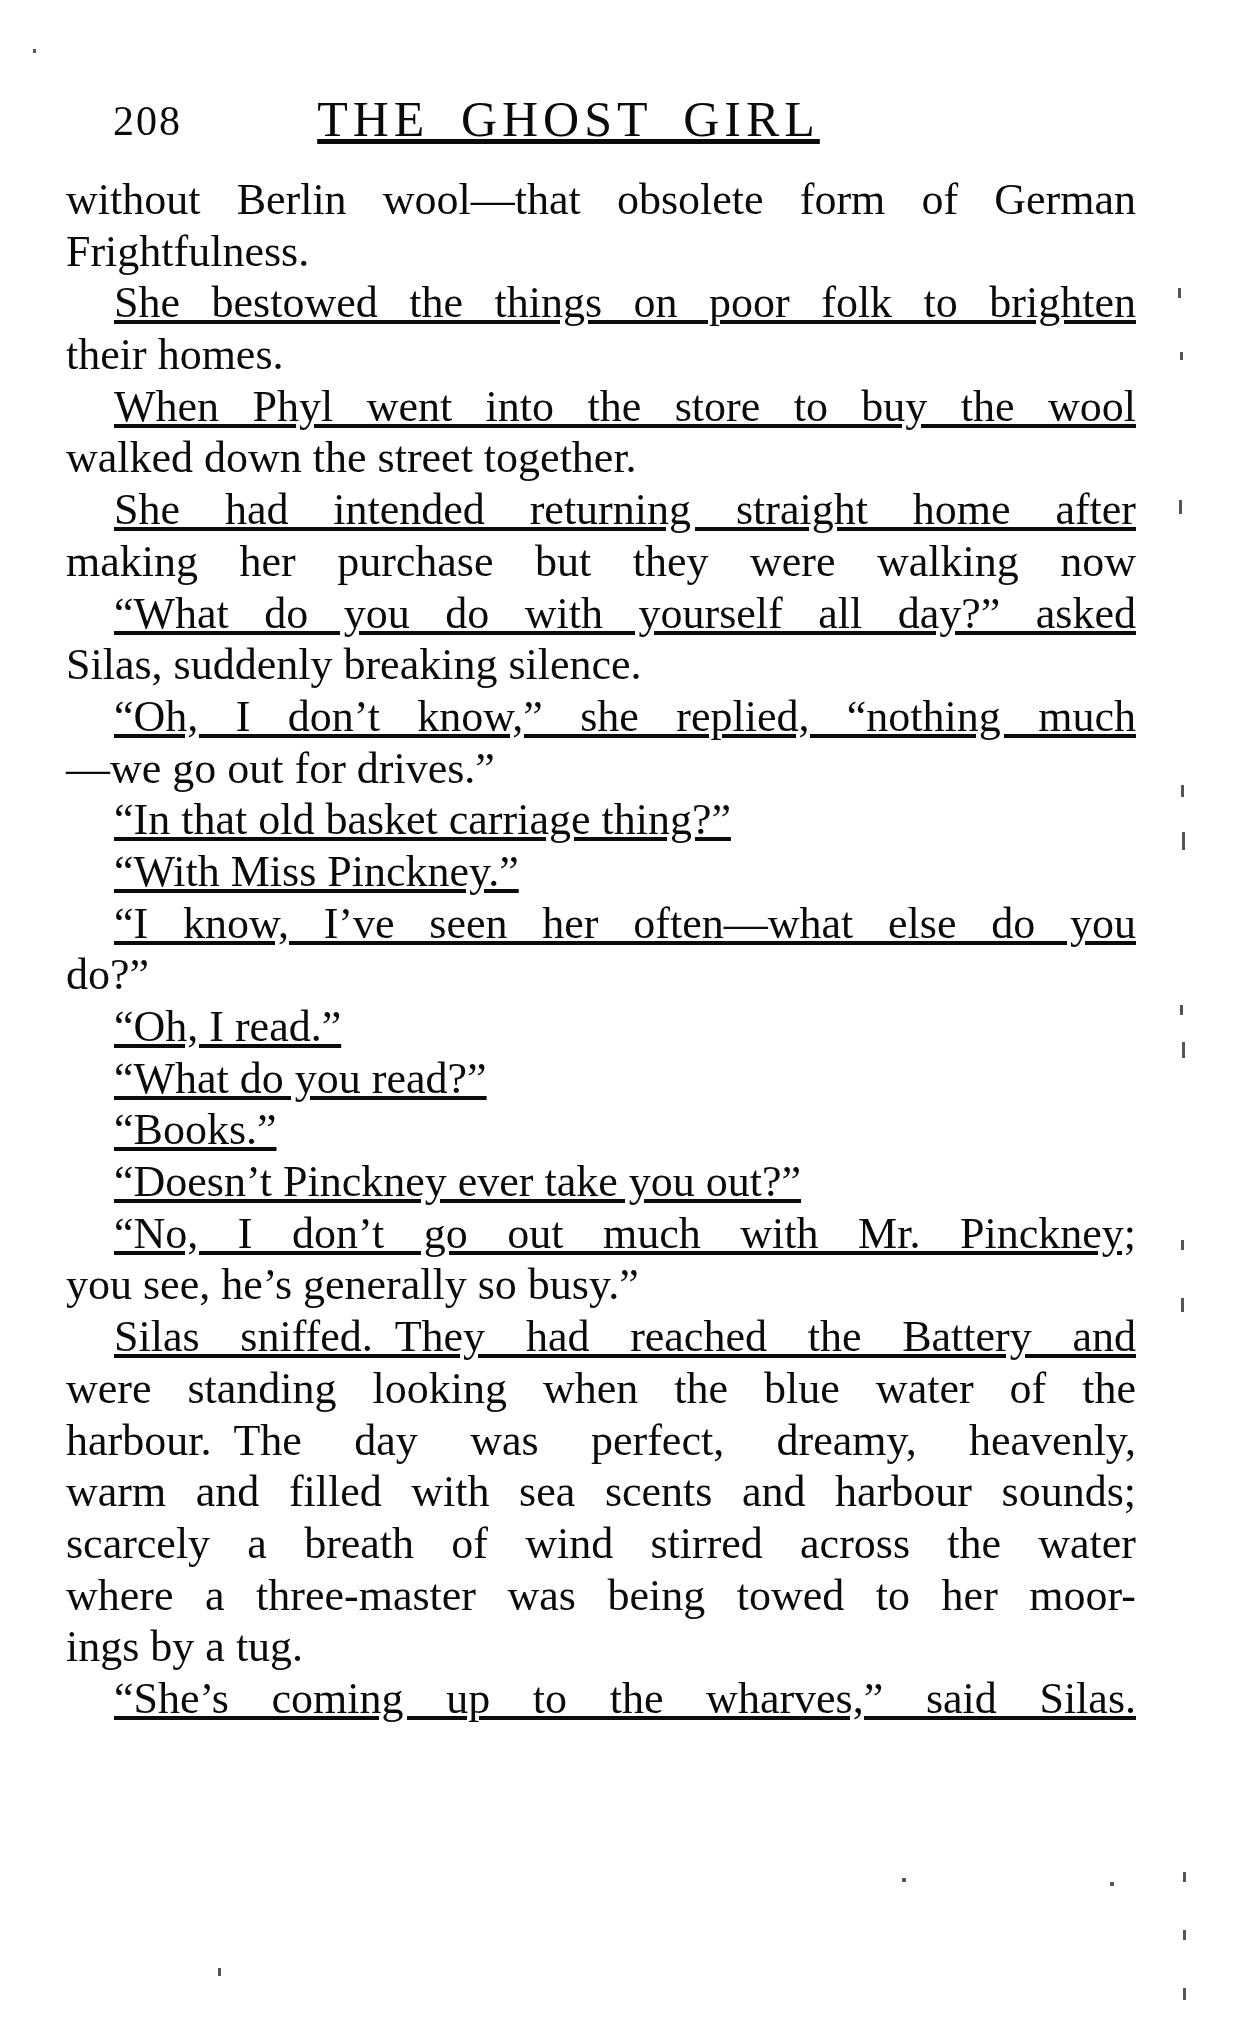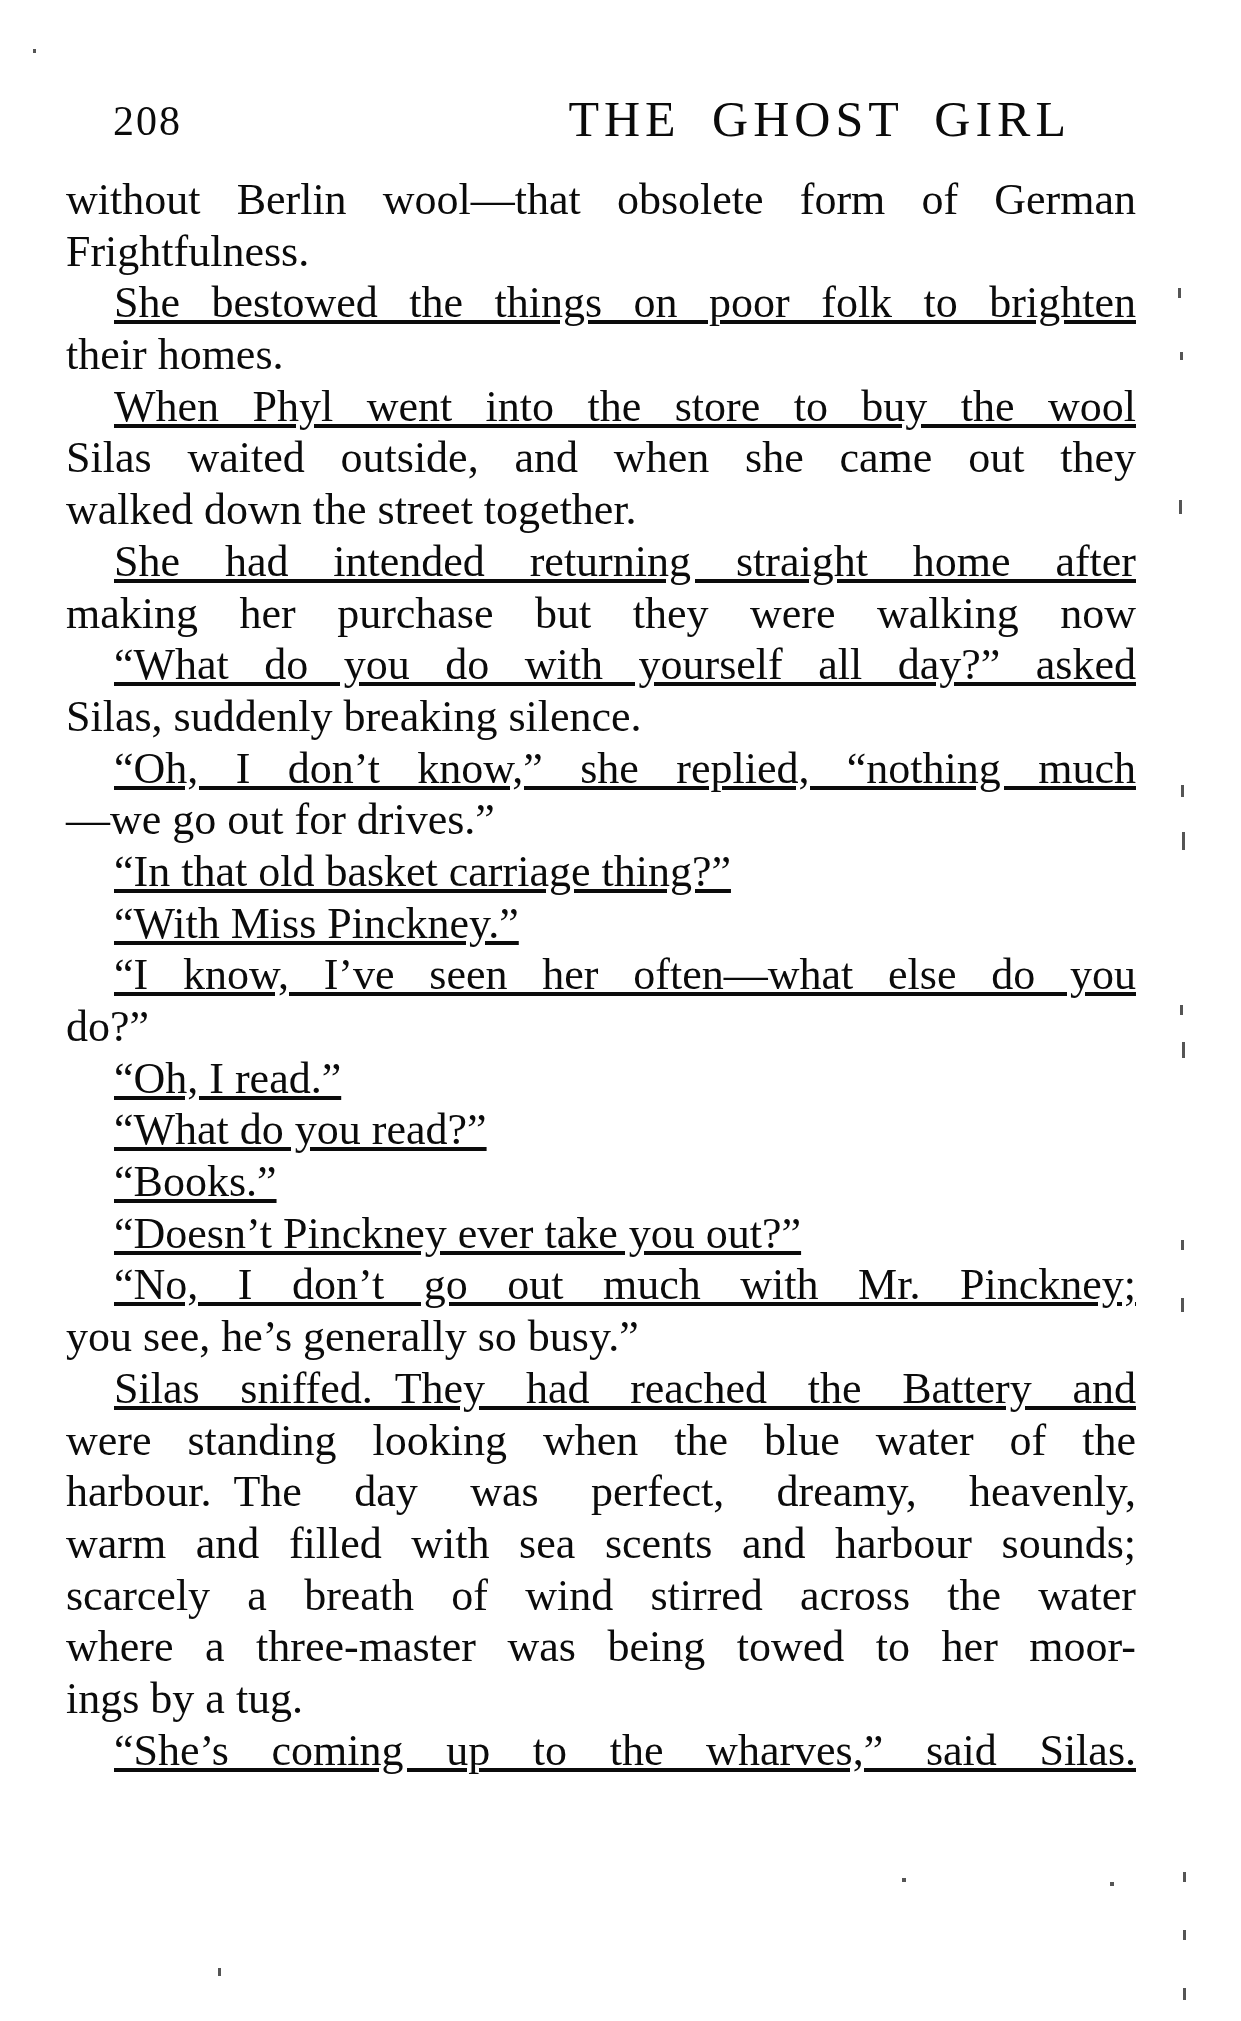--- a/index.html
+++ b/index.html
@@ -27,26 +27,27 @@
     font-size: 42px;
     line-height: 42px;
     letter-spacing: 2px;
     margin-left: 39px;
   }
   .running-title {
     position: absolute;
     left: 0;
     top: 0;
     width: 1005px;
-    text-align: right;
+    text-align: center;
     font-size: 50px;
     line-height: 50px;
     letter-spacing: 5px;
     word-spacing: 14px;
     white-space: nowrap;
+    text-decoration: underline;
   }
   .textblock {
     position: absolute;
     left: 66px;
     top: 174px;
     width: 1070px;
   }
   .line {
     font-size: 44px;
     line-height: 51.7px;
@@ -68,21 +69,20 @@
   <div class="header">
     <span class="folio">208</span>
     <span class="running-title">THE GHOST GIRL</span>
   </div>
   <div class="textblock">
       <div class="line j">without Berlin wool—that obsolete form of German</div>
       <div class="line">Frightfulness.</div>
       <div class="line i j">She bestowed the things on poor folk to brighten</div>
       <div class="line">their homes.</div>
       <div class="line i j">When Phyl went into the store to buy the wool</div>
-      <div class="line j">Silas waited outside, and when she came out they</div>
       <div class="line">walked down the street together.</div>
       <div class="line i j">She had intended returning straight home after</div>
       <div class="line j">making her purchase but they were walking now</div>
       <div class="line i j">“What do you do with yourself all day?” asked</div>
       <div class="line">Silas, suddenly breaking silence.</div>
       <div class="line i j">“Oh, I don’t know,” she replied, “nothing much</div>
       <div class="line">—we go out for drives.”</div>
       <div class="line i">“In that old basket carriage thing?”</div>
       <div class="line i">“With Miss Pinckney.”</div>
       <div class="line i j">“I know, I’ve seen her often—what else do you</div>

